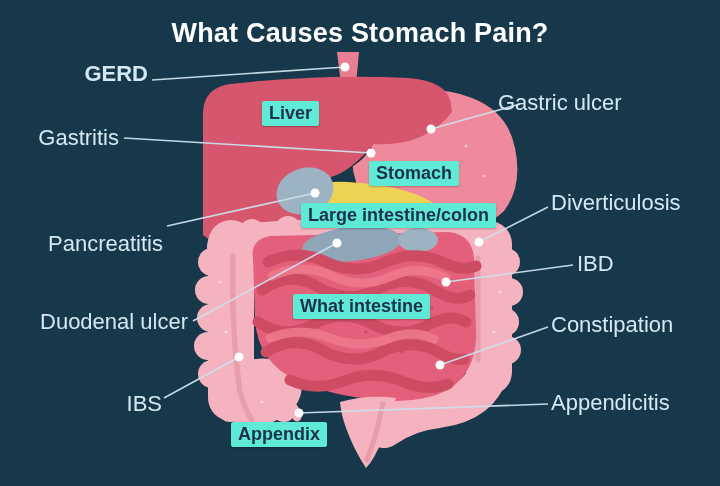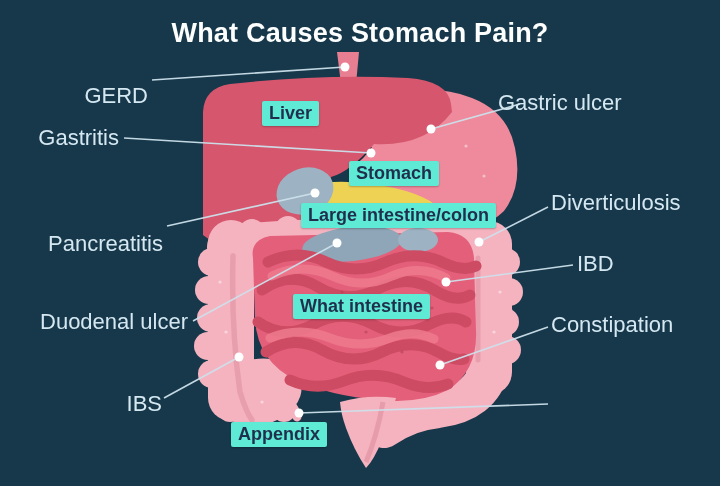--- a/index.html
+++ b/index.html
@@ -17,34 +17,34 @@
   .cond{
     position:absolute;color:#d5e8f2;font-size:22px;line-height:24px;
     white-space:nowrap;
   }
   .organ{
     position:absolute;background:#5eead4;color:#1f2f4d;font-weight:700;
     font-size:18px;line-height:20px;padding:2px 7px 3px;border-radius:2px;
     white-space:nowrap;box-shadow:0 1px 2px rgba(0,0,0,.25);
   }
   
-  #lbl-gerd        {right:572px;top:84px;}
+  #lbl-gerd        {right:572px;top:62px;font-weight:bold;}
   #lbl-gastritis   {right:601px;top:126px;}
   #lbl-pancreatitis{right:557px;top:216px;margin-top:16px;}
   #lbl-duodenal    {right:532px;top:310px;text-align:center;}
   #lbl-ibs         {right:558px;top:392px;}
   
   #lbl-gastric     {left:498px;top:91px;}
   #lbl-divertic    {left:551px;top:191px;}
   #lbl-ibd         {left:577px;top:252px;}
   #lbl-constip     {left:551px;top:313px;}
   #lbl-appendicitis{left:551px;top:391px;}
   
   #org-liver   {left:262px;top:101px;}
-  #org-stomach {left:349px;top:161px;text-align:right;}
+  #org-stomach {left:369px;top:161px;text-align:right;}
   #org-large   {left:301px;top:203px;}
   #org-small   {left:293px;top:294px;}
   #org-appendix{left:231px;top:422px;}
 </style>
 </head>
 <body>
 
 <div class="stage">
 
   <svg class="fig" width="720" height="486" viewBox="0 0 720 486">
@@ -173,20 +173,21 @@
   <div class="cond" id="lbl-gerd">GERD</div>
   <div class="cond" id="lbl-gastritis">Gastritis</div>
   <div class="cond" id="lbl-pancreatitis">Pancreatitis</div>
   <div class="cond" id="lbl-duodenal">Duodenal ulcer</div>
   <div class="cond" id="lbl-ibs">IBS</div>
 
   <div class="cond" id="lbl-gastric">Gastric ulcer</div>
   <div class="cond" id="lbl-divertic">Diverticulosis</div>
   <div class="cond" id="lbl-ibd">IBD</div>
   <div class="cond" id="lbl-constip">Constipation</div>
+  <div class="cond" id="lbl-appendicitis">Appendicitis</div>
 
   <div class="organ" id="org-liver">Liver</div>
   <div class="organ" id="org-stomach">Stomach</div>
   <div class="organ" id="org-large">Large intestine/colon</div>
   <div class="organ" id="org-small">What intestine</div>
   <div class="organ" id="org-appendix">Appendix</div>
 
 </div>
 
 </body></html>

